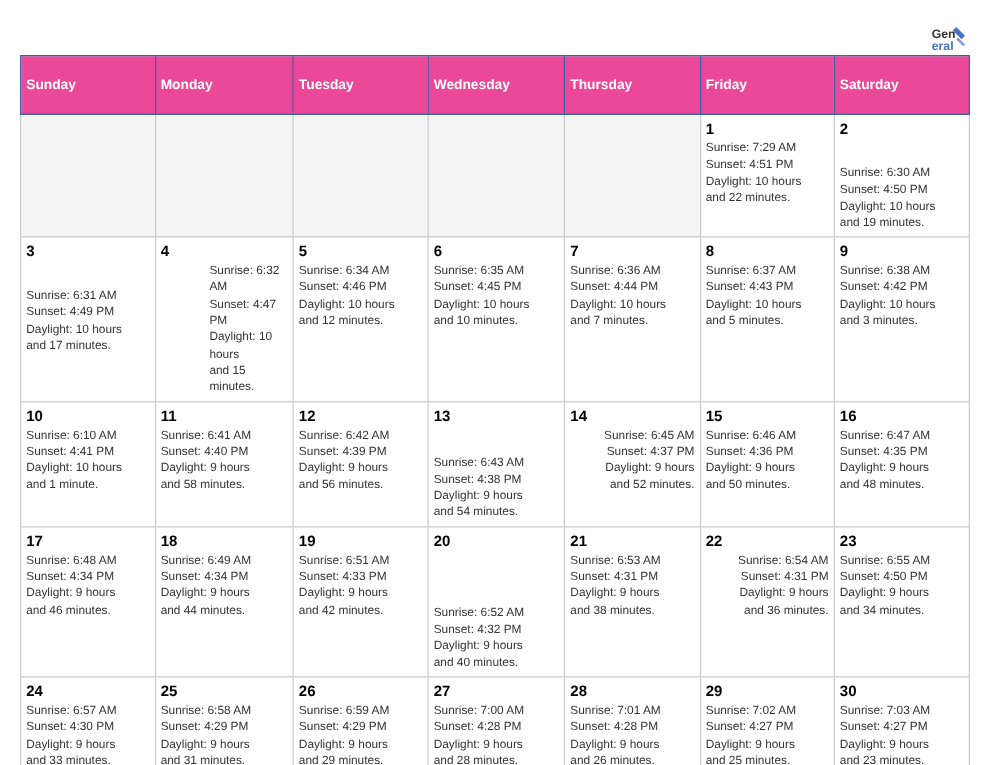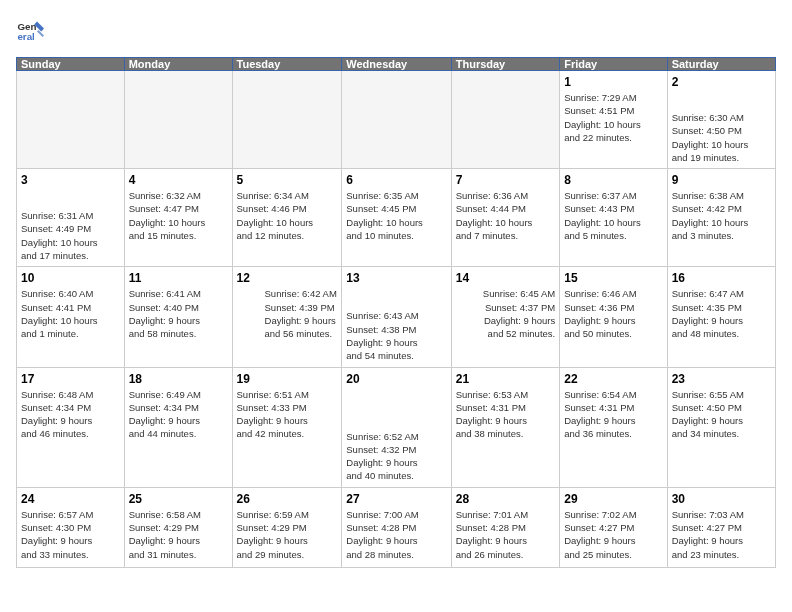--- a/index.html
+++ b/index.html
@@ -5,23 +5,23 @@
     * { margin: 0; padding: 0; box-sizing: border-box; }
     body {
       font-family: Arial, sans-serif;
       background: #fff;
       width: 792px;
       min-height: 612px;
       padding: 16px;
     }
     .header {
       display: flex;
-      justify-content: flex-start;
+      justify-content: flex-end;
       align-items: flex-start;
-      margin-bottom: 13px;
+      margin-bottom: 0;
     }
     .logo {
       display: flex;
       align-items: center;
       gap: 4px;
     }
     .logo-icon {
       width: 28px;
       height: 28px;
     }
@@ -36,23 +36,23 @@
     .location {
       font-size: 14px;
       color: #555;
     }
     table {
       width: 100%;
       border-collapse: collapse;
       font-size: 10px;
     }
     th {
-      background: #737373;
+      background: #ec4899;
       color: #fff;
-      padding: 0 4px;
+      padding: 17px 4px;
       text-align: left;
       font-size: 11px;
       font-weight: bold;
       border: 1px solid #3a62a8;
     }
     td {
       border: 1px solid #ccc;
       vertical-align: top;
       padding: 4px;
       height: 80px;
@@ -134,21 +134,21 @@
       <tr>
         <td>
           <div class="day-num">3</div>
           <div class="day-info" style="white-space: pre-line; margin-top: 22px;">Sunrise: 6:31 AM
 Sunset: 4:49 PM
 Daylight: 10 hours
 and 17 minutes.</div>
         </td>
         <td>
           <div class="day-num">4</div>
-          <div class="day-info" style="white-space: pre-line;">Sunrise: 6:32 AM
+          <div class="day-info" style="white-space: pre-line; margin-left: 39px;">Sunrise: 6:32 AM
 Sunset: 4:47 PM
 Daylight: 10 hours
 and 15 minutes.</div>
         </td>
         <td>
           <div class="day-num">5</div>
           <div class="day-info" style="white-space: pre-line;">Sunrise: 6:34 AM
 Sunset: 4:46 PM
 Daylight: 10 hours
 and 12 minutes.</div>
@@ -178,35 +178,35 @@
           <div class="day-num">9</div>
           <div class="day-info" style="white-space: pre-line;">Sunrise: 6:38 AM
 Sunset: 4:42 PM
 Daylight: 10 hours
 and 3 minutes.</div>
         </td>
       </tr>
       <tr>
         <td>
           <div class="day-num">10</div>
-          <div class="day-info" style="white-space: pre-line;">Sunrise: 6:40 AM
+          <div class="day-info" style="white-space: pre-line;">Sunrise: 6:10 AM
 Sunset: 4:41 PM
 Daylight: 10 hours
 and 1 minute.</div>
         </td>
         <td>
           <div class="day-num">11</div>
           <div class="day-info" style="white-space: pre-line;">Sunrise: 6:41 AM
 Sunset: 4:40 PM
 Daylight: 9 hours
 and 58 minutes.</div>
         </td>
         <td>
           <div class="day-num">12</div>
-          <div class="day-info" style="white-space: pre-line; margin-left: 28px;">Sunrise: 6:42 AM
+          <div class="day-info" style="white-space: pre-line;">Sunrise: 6:42 AM
 Sunset: 4:39 PM
 Daylight: 9 hours
 and 56 minutes.</div>
         </td>
         <td>
           <div class="day-num">13</div>
           <div class="day-info" style="white-space: pre-line; margin-top: 24px;">Sunrise: 6:43 AM
 Sunset: 4:38 PM
 Daylight: 9 hours
 and 54 minutes.</div>
@@ -264,21 +264,21 @@
         </td>
         <td>
           <div class="day-num">21</div>
           <div class="day-info" style="white-space: pre-line;">Sunrise: 6:53 AM
 Sunset: 4:31 PM
 Daylight: 9 hours
 and 38 minutes.</div>
         </td>
         <td>
           <div class="day-num">22</div>
-          <div class="day-info" style="white-space: pre-line;">Sunrise: 6:54 AM
+          <div class="day-info" style="white-space: pre-line; text-align: right;">Sunrise: 6:54 AM
 Sunset: 4:31 PM
 Daylight: 9 hours
 and 36 minutes.</div>
         </td>
         <td>
           <div class="day-num">23</div>
           <div class="day-info" style="white-space: pre-line;">Sunrise: 6:55 AM
 Sunset: 4:50 PM
 Daylight: 9 hours
 and 34 minutes.</div>

